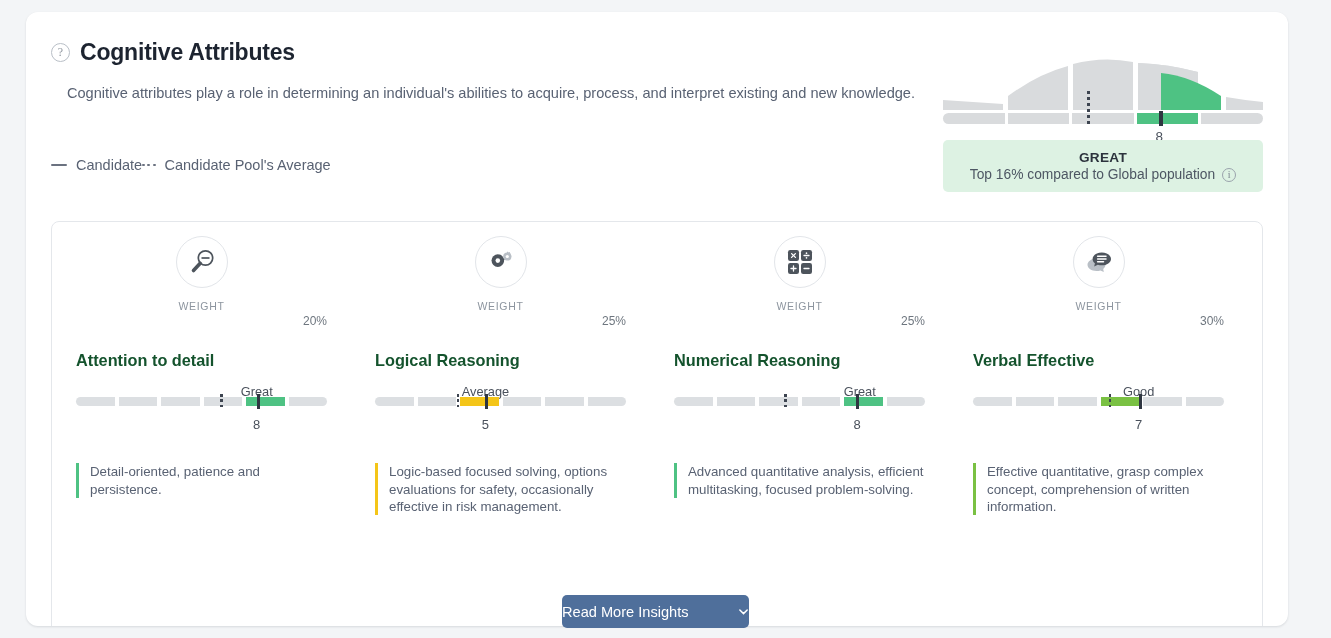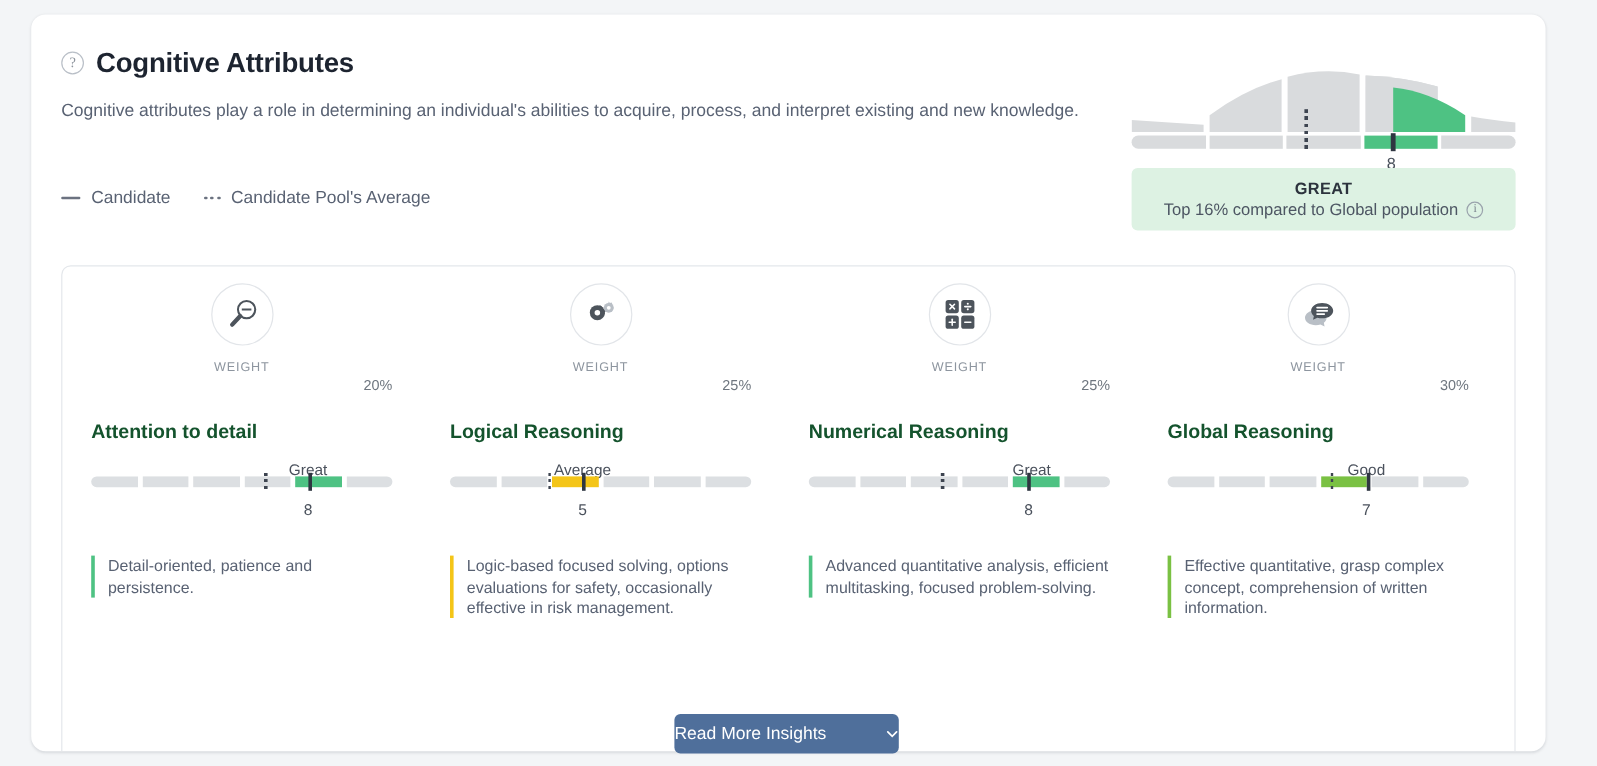--- a/index.html
+++ b/index.html
@@ -28,24 +28,24 @@
   .help-icon {
     width: 19px; height: 19px; border-radius: 50%;
     border: 1.4px solid #b9bfc7; color: #8c939c;
     font-size: 12px; line-height: 16px; text-align: center;
     font-family: "Liberation Serif", serif;
   }
   .page-title { font-size: 23px; font-weight: bold; color: #1d2430; letter-spacing: -.2px; }
 
   .intro {
     position: absolute; left: 25px; top: 72px; width: 880px;
-    font-size: 14.6px; line-height: 1.33; color: #596273;
-  }
-
-  .legend { position: absolute; left: 25px; top: 145px; display: flex; align-items: center; gap: 28px; }
+    font-size: 14.6px; line-height: 1.33; color: #596273; text-align: center;
+  }
+
+  .legend { position: absolute; left: 25px; top: 145px; display: flex; align-items: center; }
   .legend-item { display: flex; align-items: center; gap: 9px; font-size: 14.5px; color: #596273; }
   .lg-dash { width: 16px; height: 2.6px; background: #6b7280; border-radius: 2px; }
   .lg-dots { display: flex; gap: 2.5px; }
   .lg-dots i { width: 2.8px; height: 2.8px; background: #6b7280; border-radius: 50%; display: block; }
 
   
   .dist { position: absolute; left: 917px; top: 38px; width: 320px; }
   .curve-wrap { position: relative; width: 320px; height: 62px; }
   .curve-wrap svg { display: block; }
   .dist-track { position: relative; width: 320px; height: 11px; display: flex; gap: 3px; margin-top: 1px; }
@@ -304,21 +304,21 @@
                 <line x1="13.6" y1="9.3" x2="22" y2="9.3"></line>
                 <line x1="13.6" y1="12" x2="22" y2="12"></line>
                 <line x1="13.6" y1="14.7" x2="19.5" y2="14.7"></line>
               </g>
             </svg>
           </div>
           <div class="weight">
             <span>WEIGHT</span>
             <b>30%</b>
           </div>
-          <div class="attr-name">Global Reasoning</div>
+          <div class="attr-name">Verbal Effective</div>
           <div class="bar-block">
             <div class="bar-label" style="left:66%">Good</div>
             <div class="bar">
               <div class="seg r-first"></div>
               <div class="seg"></div>
               <div class="seg"></div>
               <div class="seg" style="background:#7ac143"></div>
               <div class="seg"></div>
               <div class="seg r-last"></div>
               <div class="bar-avg" style="left:54%"></div>

